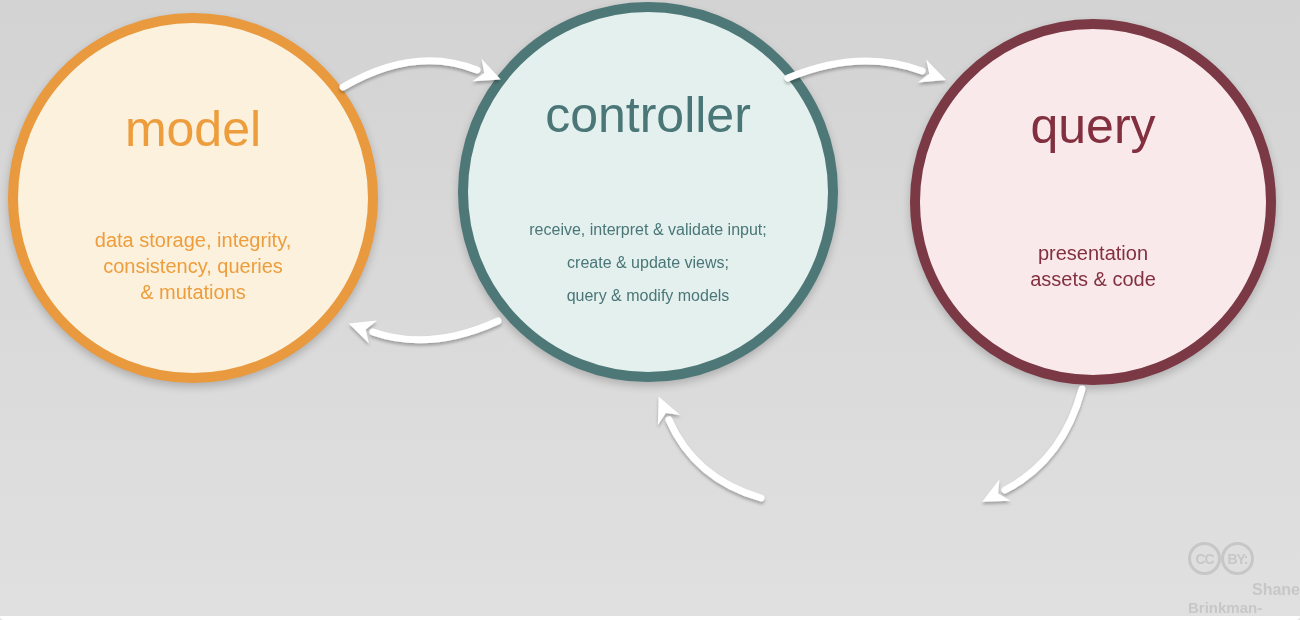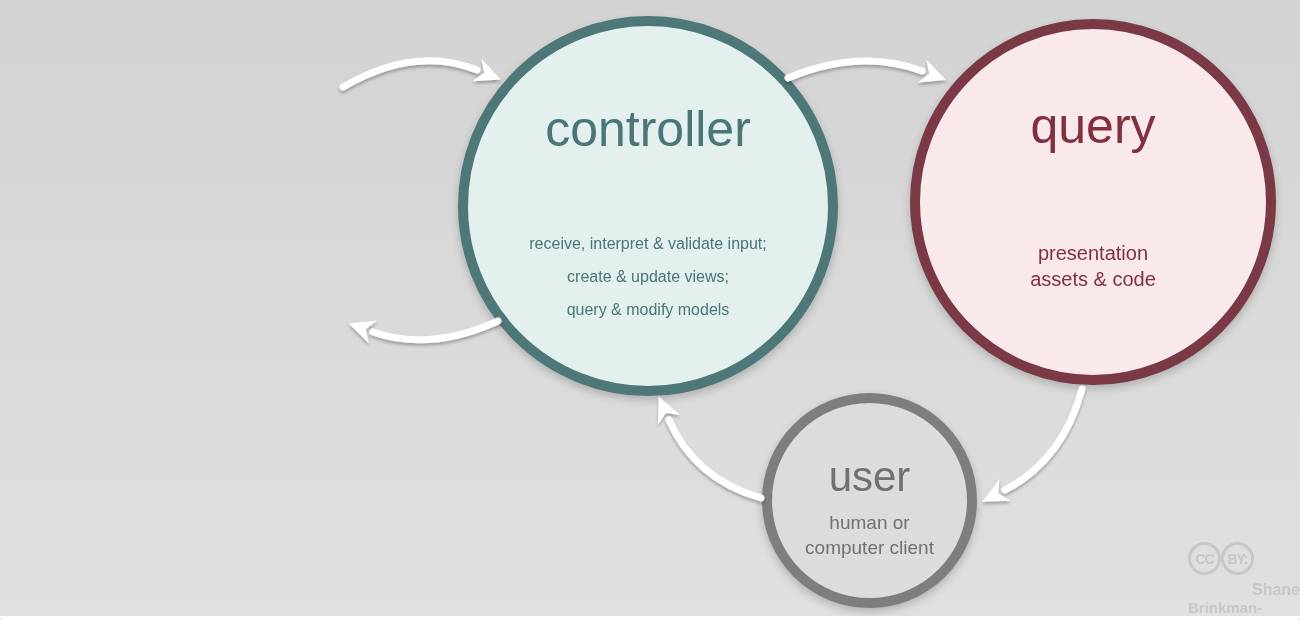--- a/index.html
+++ b/index.html
@@ -40,21 +40,21 @@
     left: 0; right: 0;
     text-align: center;
     white-space: pre-line;
     font-weight: 400;
   }
 
   #node-model      { left: 8px;   top: 13px;  width: 370px; height: 370px; border-width: 10px; }
   #node-model .title { top: 77px;  font-size: 50px; }
   #node-model .desc  { top: 204px; font-size: 20px; line-height: 26px; }
 
-  #node-controller { left: 458px; top: 16px;  width: 380px; height: 380px; border-width: 10px; }
+  #node-controller { left: 458px; top: 2px;  width: 380px; height: 380px; border-width: 10px; }
   #node-controller .title { top: 74px;  font-size: 50px; }
   #node-controller .desc  { top: 201px; font-size: 16px; line-height: 33px; }
 
   #node-view       { left: 910px; top: 19px;  width: 366px; height: 366px; border-width: 10px; }
   #node-view .title { top: 68px;  font-size: 50px; }
   #node-view .desc  { top: 211px; font-size: 20px; line-height: 26px; }
 
   #node-user       { left: 762px; top: 393px; width: 215px; height: 215px; border-width: 10px; }
   #node-user .title { top: 50px;  font-size: 42px; }
   #node-user .desc  { top: 107px; font-size: 19px; line-height: 25px; }
@@ -94,39 +94,40 @@
   }
   .author { font-weight: bold; }
   .author .line1 { font-size: 16px; margin-bottom: 2px; text-align: right; }
   .author .line2 { font-size: 15px; }
 </style>
 </head>
 <body>
 
 <div class="stage" style="background: linear-gradient(rgb(211, 211, 211), rgb(224, 224, 224)); --arrow-color: #ffffff;">
 
+  <div class="circle" id="node-model" style="border-color: rgb(233, 153, 62); background-color: rgb(251, 241, 221); color: rgb(238, 157, 60);">
+    <div class="title">model</div>
+    <div class="desc">data storage, integrity,
+consistency, queries
+&amp; mutations</div>
+  </div>
 
   <div class="circle" id="node-controller" style="border-color: rgb(78, 120, 119); background-color: rgb(227, 240, 238); color: rgb(74, 118, 120);">
     <div class="title">controller</div>
     <div class="desc">receive, interpret &amp; validate input;
 create &amp; update views;
 query &amp; modify models</div>
   </div>
 
   <div class="circle" id="node-view" style="border-color: rgb(122, 57, 69); background-color: rgb(250, 233, 235); color: rgb(130, 48, 63);">
     <div class="title">query</div>
     <div class="desc">presentation
 assets &amp; code</div>
   </div>
 
-  <div class="circle" id="node-user" style="border-color: rgb(126, 126, 126); background-color: rgb(220, 220, 220); color: rgb(113, 113, 113);">
-    <div class="title">user</div>
-    <div class="desc">human or
-computer client</div>
-  </div>
 
   <svg class="arrows" viewBox="0 0 1300 620">
     <defs>
       <marker id="arrowhead" viewBox="0 0 12 12" refX="0.5" refY="6" markerWidth="4" markerHeight="4" orient="auto" markerUnits="strokeWidth">
         <path d="M0.5,0.8 L11.5,6 L0.5,11.2 L3.8,6 Z" fill="var(--arrow-color, #ffffff)"></path>
       </marker>
       <filter id="arrowShadow" x="-30%" y="-30%" width="160%" height="160%">
         <feDropShadow dx="0" dy="2.5" stdDeviation="1.8" flood-color="#000000" flood-opacity="0.28"></feDropShadow>
       </filter>
     </defs>

